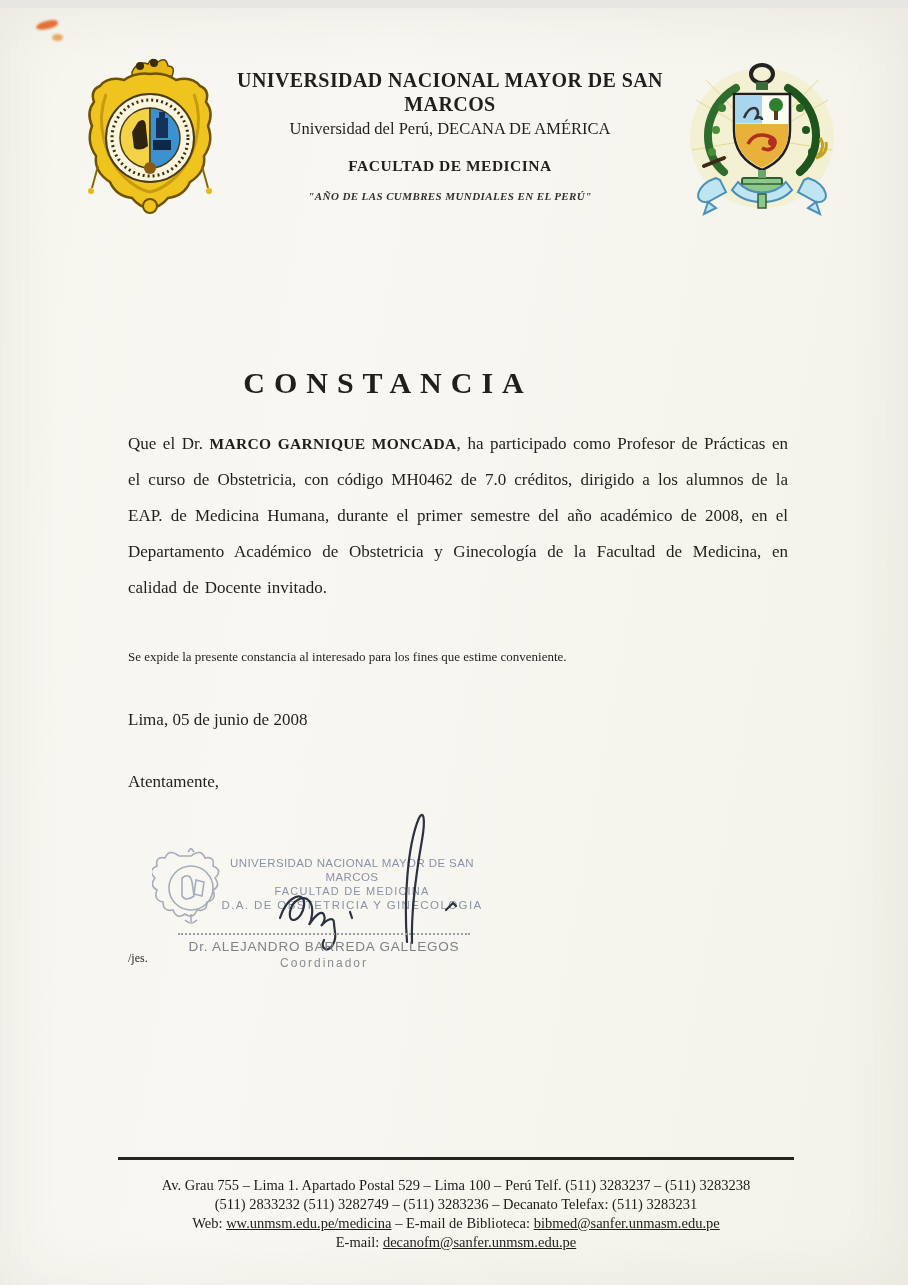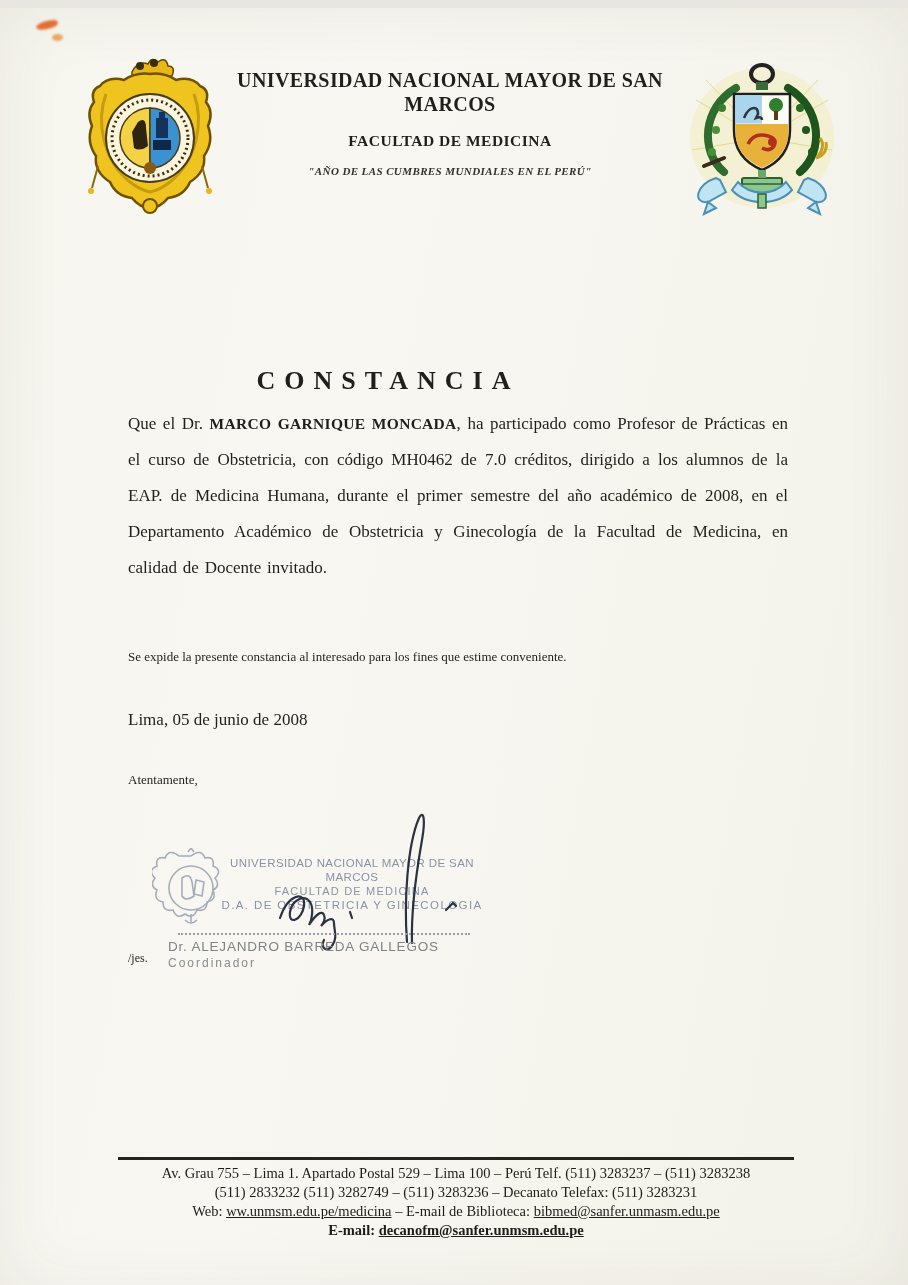--- a/index.html
+++ b/index.html
@@ -27,48 +27,48 @@
   .h-faculty{font-size:15.5px;font-weight:bold;letter-spacing:.5px;margin-top:16px;}
   .h-motto{font-size:11px;font-style:italic;font-weight:bold;letter-spacing:.4px;margin-top:15px;color:#33312c;}
 
   .seal-left{left:82px;top:48px;}
   .seal-right{left:686px;top:52px;}
 
   
   .intro{left:128px;top:223px;width:658px;font-size:17px;line-height:37.5px;text-align:justify;}
   .intro .bold-caps{font-weight:bold;letter-spacing:.4px;word-spacing:6px;}
   .intro .reg{word-spacing:2px;}
-  .doc-title{left:0;top:358px;width:776px;text-align:center;font-size:26px;font-weight:bold;letter-spacing:9px;}
-  .mainpara{left:128px;top:398px;width:660px;font-size:17px;line-height:36px;text-align:justify;word-spacing:1.5px;}
+  .doc-title{left:0;top:358px;width:776px;text-align:center;font-size:30px;font-weight:bold;letter-spacing:9px;}
+  .mainpara{left:128px;top:418px;width:660px;font-size:17px;line-height:36px;text-align:justify;word-spacing:1.5px;}
   .mainpara .name{font-weight:bold;font-size:15.5px;letter-spacing:.3px;}
   .closing{left:128px;top:641px;width:680px;font-size:13px;}
   .dateline{left:128px;top:702px;font-size:17px;}
-  .salutation{left:128px;top:764px;font-size:13px;text-align:right;}
+  .salutation{left:128px;top:764px;font-size:17px;text-align:right;}
   .initials{left:128px;top:943px;font-size:12px;}
 
   
   .sigblock{left:150px;top:806px;width:380px;height:170px;}
   .round-stamp{position:absolute;left:2px;top:34px;opacity:.85;}
   .stamp-text{position:absolute;left:52px;top:42px;width:300px;text-align:center;
     font-family:"Liberation Sans","DejaVu Sans",sans-serif;color:#8a92a8;}
   .stamp-l1{font-size:11.5px;letter-spacing:.4px;line-height:14px;}
   .stamp-l2{font-size:11px;letter-spacing:1.2px;line-height:14px;}
   .stamp-l3{font-size:11.5px;letter-spacing:1.4px;line-height:14px;}
   .sig-svg{position:absolute;left:100px;top:-6px;}
   .dotline{position:absolute;left:28px;top:119px;width:292px;border-top:2px dotted #989da6;}
-  .signer{position:absolute;left:18px;top:124px;width:312px;
+  .signer{position:absolute;left:18px;top:124px;width:312px;text-align:center;
     font-family:"Liberation Sans","DejaVu Sans",sans-serif;color:#7e8289;}
   .signer-name{font-size:13.5px;letter-spacing:.8px;line-height:17px;}
   .signer-title{font-size:12px;letter-spacing:2px;line-height:16px;color:#888c92;}
 
   
-  .footer{left:118px;top:1149px;width:676px;border-top:3px solid #26241f;padding-top:4px;
+  .footer{left:118px;top:1149px;width:676px;border-top:3px solid #26241f;padding-top:16px;
     text-align:center;font-size:14.5px;line-height:19px;color:#1d1c19;}
   .footer .lnk{text-decoration:underline;color:inherit;}
-  .footer .l4{font-weight:bold;}
+  .footer .l4{font-weight:normal;}
 </style>
 </head>
 <body>
 
 <div class="page">
 
   <div class="abs smudge1"></div>
   <div class="abs smudge2"></div>
   <div class="abs smudge3"></div>
 
@@ -142,20 +142,21 @@
       <path d="M22 142 l-4 12 l12 -6 z" fill="#bfe4f2" stroke="#4a90b8" stroke-width="2"></path>
       <path d="M122 118 C 142 124, 146 144, 130 142 L 112 132 L 118 120 Z" fill="#bfe4f2" stroke="#4a90b8" stroke-width="2"></path>
       <path d="M130 142 l4 12 l-12 -6 z" fill="#bfe4f2" stroke="#4a90b8" stroke-width="2"></path>
       <path d="M46 130 C 60 146, 92 146, 106 130 L 100 122 C 88 136, 64 136, 52 122 Z" fill="#bfe4f2" stroke="#4a90b8" stroke-width="2"></path>
       <rect x="72" y="134" width="8" height="14" fill="#8cc88c" stroke="#2f5f2f" stroke-width="1.5"></rect>
     </svg>
   </div>
 
   <div class="abs header-text">
     <div class="h-university">UNIVERSIDAD NACIONAL MAYOR DE SAN MARCOS</div>
+    <div class="h-subtitle">Universidad del Perú, DECANA DE AMÉRICA</div>
     <div class="h-faculty">FACULTAD DE MEDICINA</div>
     <div class="h-motto">"AÑO DE LAS CUMBRES MUNDIALES EN EL PERÚ"</div>
   </div>
 
 
   <div class="abs doc-title">CONSTANCIA</div>
 
   <div class="abs mainpara">
     <span>Que el Dr. </span><span class="name">MARCO GARNIQUE MONCADA</span><span>, ha participado como Profesor de Prácticas en el curso de Obstetricia, con código MH0462 de 7.0 créditos, dirigido a los alumnos de la EAP. de Medicina Humana, durante el primer semestre del año académico de 2008, en el Departamento Académico de Obstetricia y Ginecología de la Facultad de Medicina, en calidad de Docente invitado.</span>
   </div>

